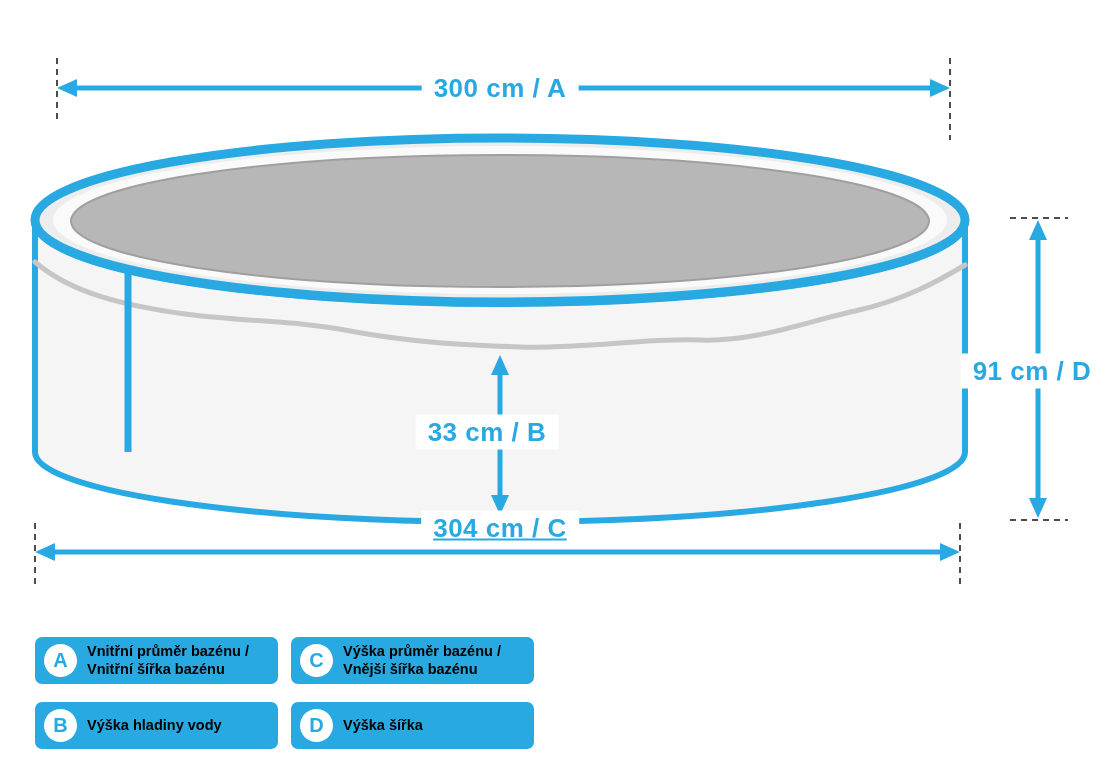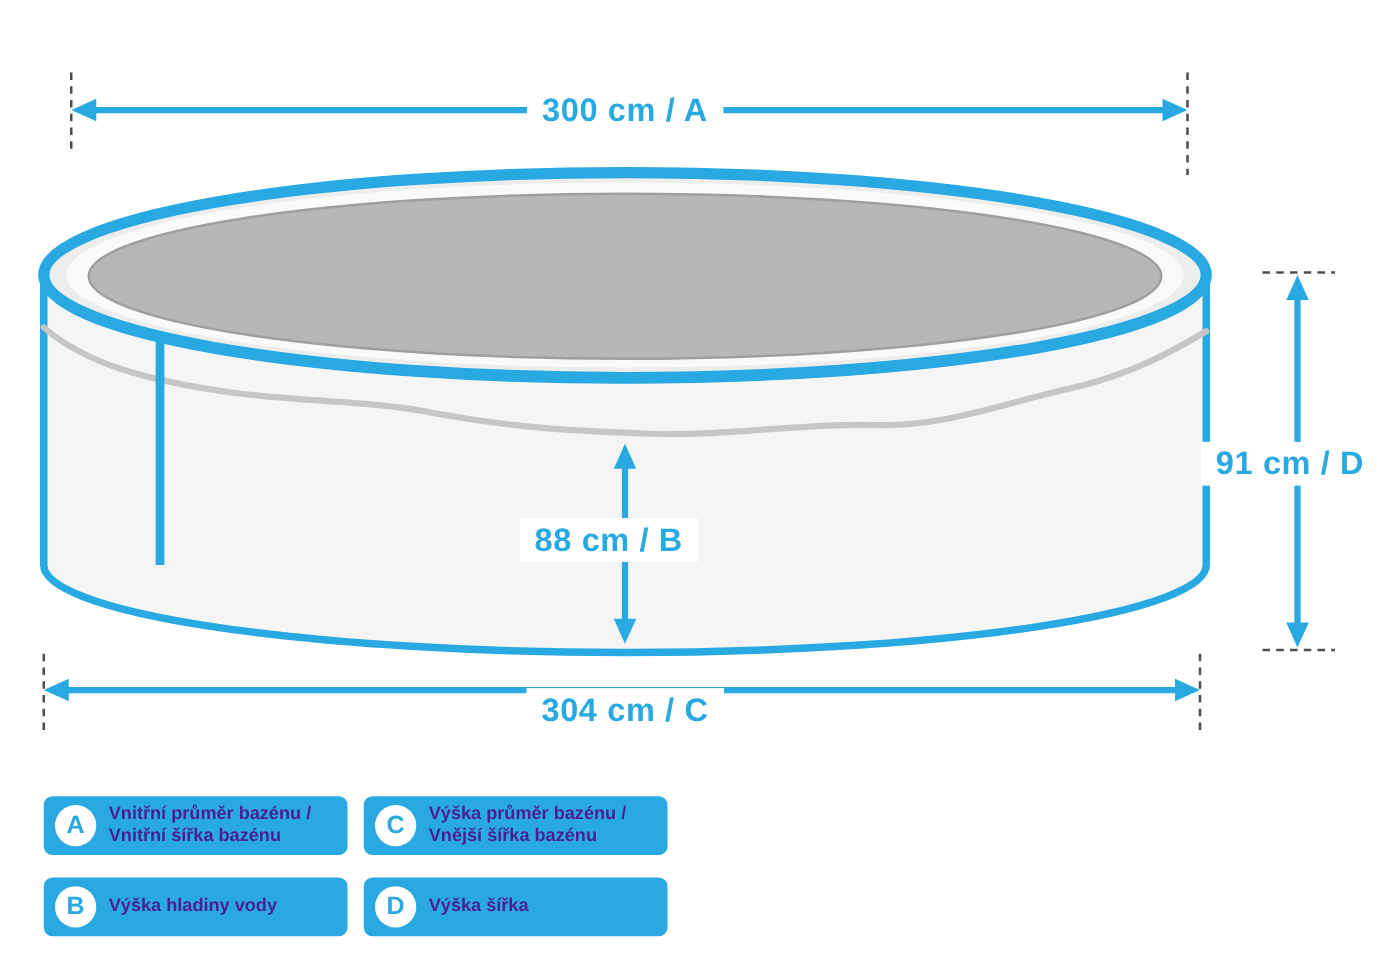--- a/index.html
+++ b/index.html
@@ -14,21 +14,21 @@
   }
   .legend-item{
     position:absolute;width:243px;height:47px;background:#29a9e1;border-radius:7px;
     display:flex;align-items:center;gap:10px;padding:0 10px 0 9px;box-sizing:border-box;
   }
   .legend-key{
     width:33px;height:33px;border-radius:50%;background:#ffffff;color:#29a9e1;
     font-weight:bold;font-size:20px;display:flex;align-items:center;justify-content:center;
     flex:0 0 auto;
   }
-  .legend-text{color:#4c1d95;font-size:14.5px;font-weight:bold;line-height:1.2;}
+  .legend-text{color:#000000;font-size:14.5px;font-weight:bold;line-height:1.2;}
   .legend-text span{display:block;}
 </style>
 </head>
 <body>
 
 <div class="canvas">
 
   <svg class="diagram-svg" width="1110" height="780" viewBox="0 0 1110 780">
 
     <path d="M 35 222 A 465 82 0 0 0 965 222 L 965 452 A 465 70 0 0 1 35 452 Z" fill="#f5f5f5" stroke="#29a9e1" stroke-width="6"></path>
@@ -75,22 +75,22 @@
 
       <g>
         <line x1="500" y1="369" x2="500" y2="501" stroke-width="5"></line>
         <polygon points="500,355 491,375 509,375" stroke="none"></polygon>
         <polygon points="500,515 491,495 509,495" stroke="none"></polygon>
       </g>
     </g>
   </svg>
 
   <div class="dim-label" style="left:500px;top:88px;">300 cm / A</div>
-  <div class="dim-label" style="left:487px;top:432px;">88 cm / B</div>
-  <div class="dim-label" style="left:500px;top:568px;">304 cm / C</div>
+  <div class="dim-label" style="left:487px;top:432px;">33 cm / B</div>
+  <div class="dim-label" style="left:500px;top:528px;text-decoration:underline;">304 cm / C</div>
   <div class="dim-label" style="left:1032px;top:371px;">91 cm / D</div>
 
   <div class="legend-item" style="left:35px;top:637px;">
     <div class="legend-key">A</div>
     <div class="legend-text">
       <span>Vnitřní průměr bazénu /</span>
       <span>Vnitřní šířka bazénu</span>
     </div>
   </div>
 

